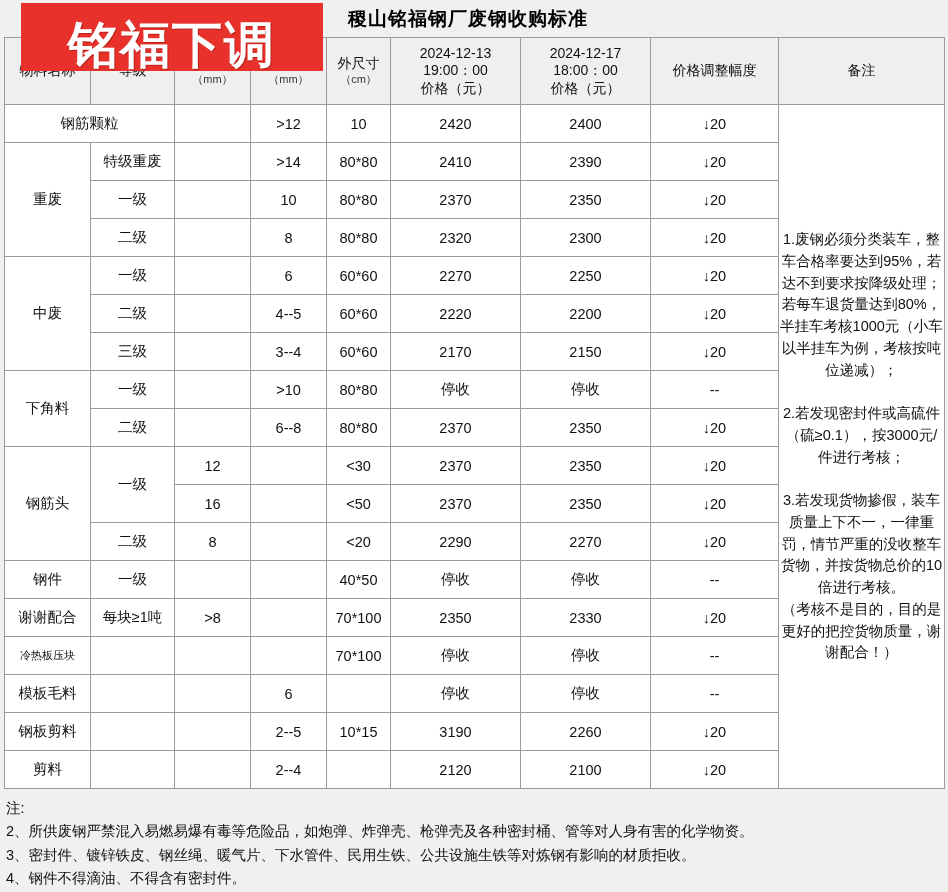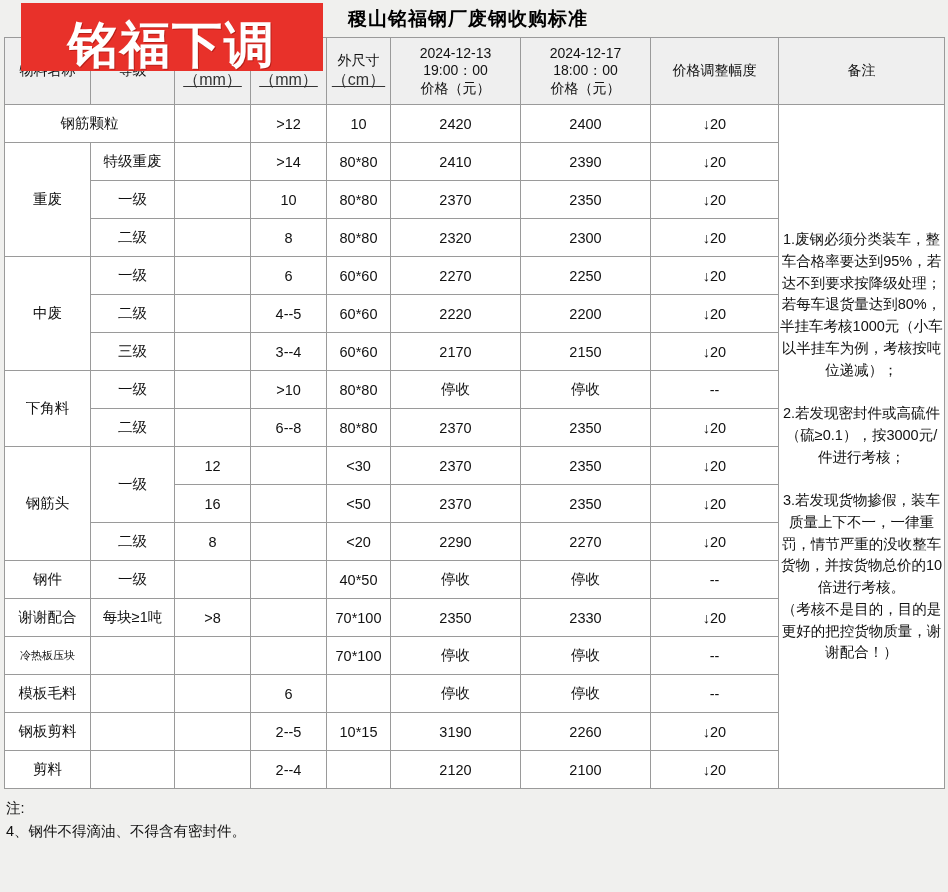--- a/index.html
+++ b/index.html
@@ -44,23 +44,22 @@
     background: #fff;
   }
   table.main thead th {
     background: #efefef;
     font-weight: normal;
     font-size: 14px;
     line-height: 1.25;
     height: 62px;
   }
   .hdr-sub {
-    font-size: 16px;
+    font-size: 11px;
     color: #333;
-    text-decoration: underline;
   }
   .hdr-date {
     font-size: 13.5px;
     line-height: 1.3;
     text-align: left;
     padding-left: 10px;
   }
   td.rowcell {
     height: 33px;
   }
@@ -340,20 +339,22 @@
         <td class="rowcell"></td>
         <td class="rowcell">2120</td>
         <td class="rowcell">2100</td>
         <td class="rowcell down">↓20</td>
       </tr>
     </tbody>
   </table>
 
   <div class="notes">
     <div>注:</div>
+    <div>2、所供废钢严禁混入易燃易爆有毒等危险品，如炮弹、炸弹壳、枪弹壳及各种密封桶、管等对人身有害的化学物资。</div>
+    <div>3、密封件、镀锌铁皮、钢丝绳、暖气片、下水管件、民用生铁、公共设施生铁等对炼钢有影响的材质拒收。</div>
     <div>4、钢件不得滴油、不得含有密封件。</div>
   </div>
 
   <div class="stamp">
     <span>铭福下调</span>
   </div>
 
 </div>
 
 </body></html>

